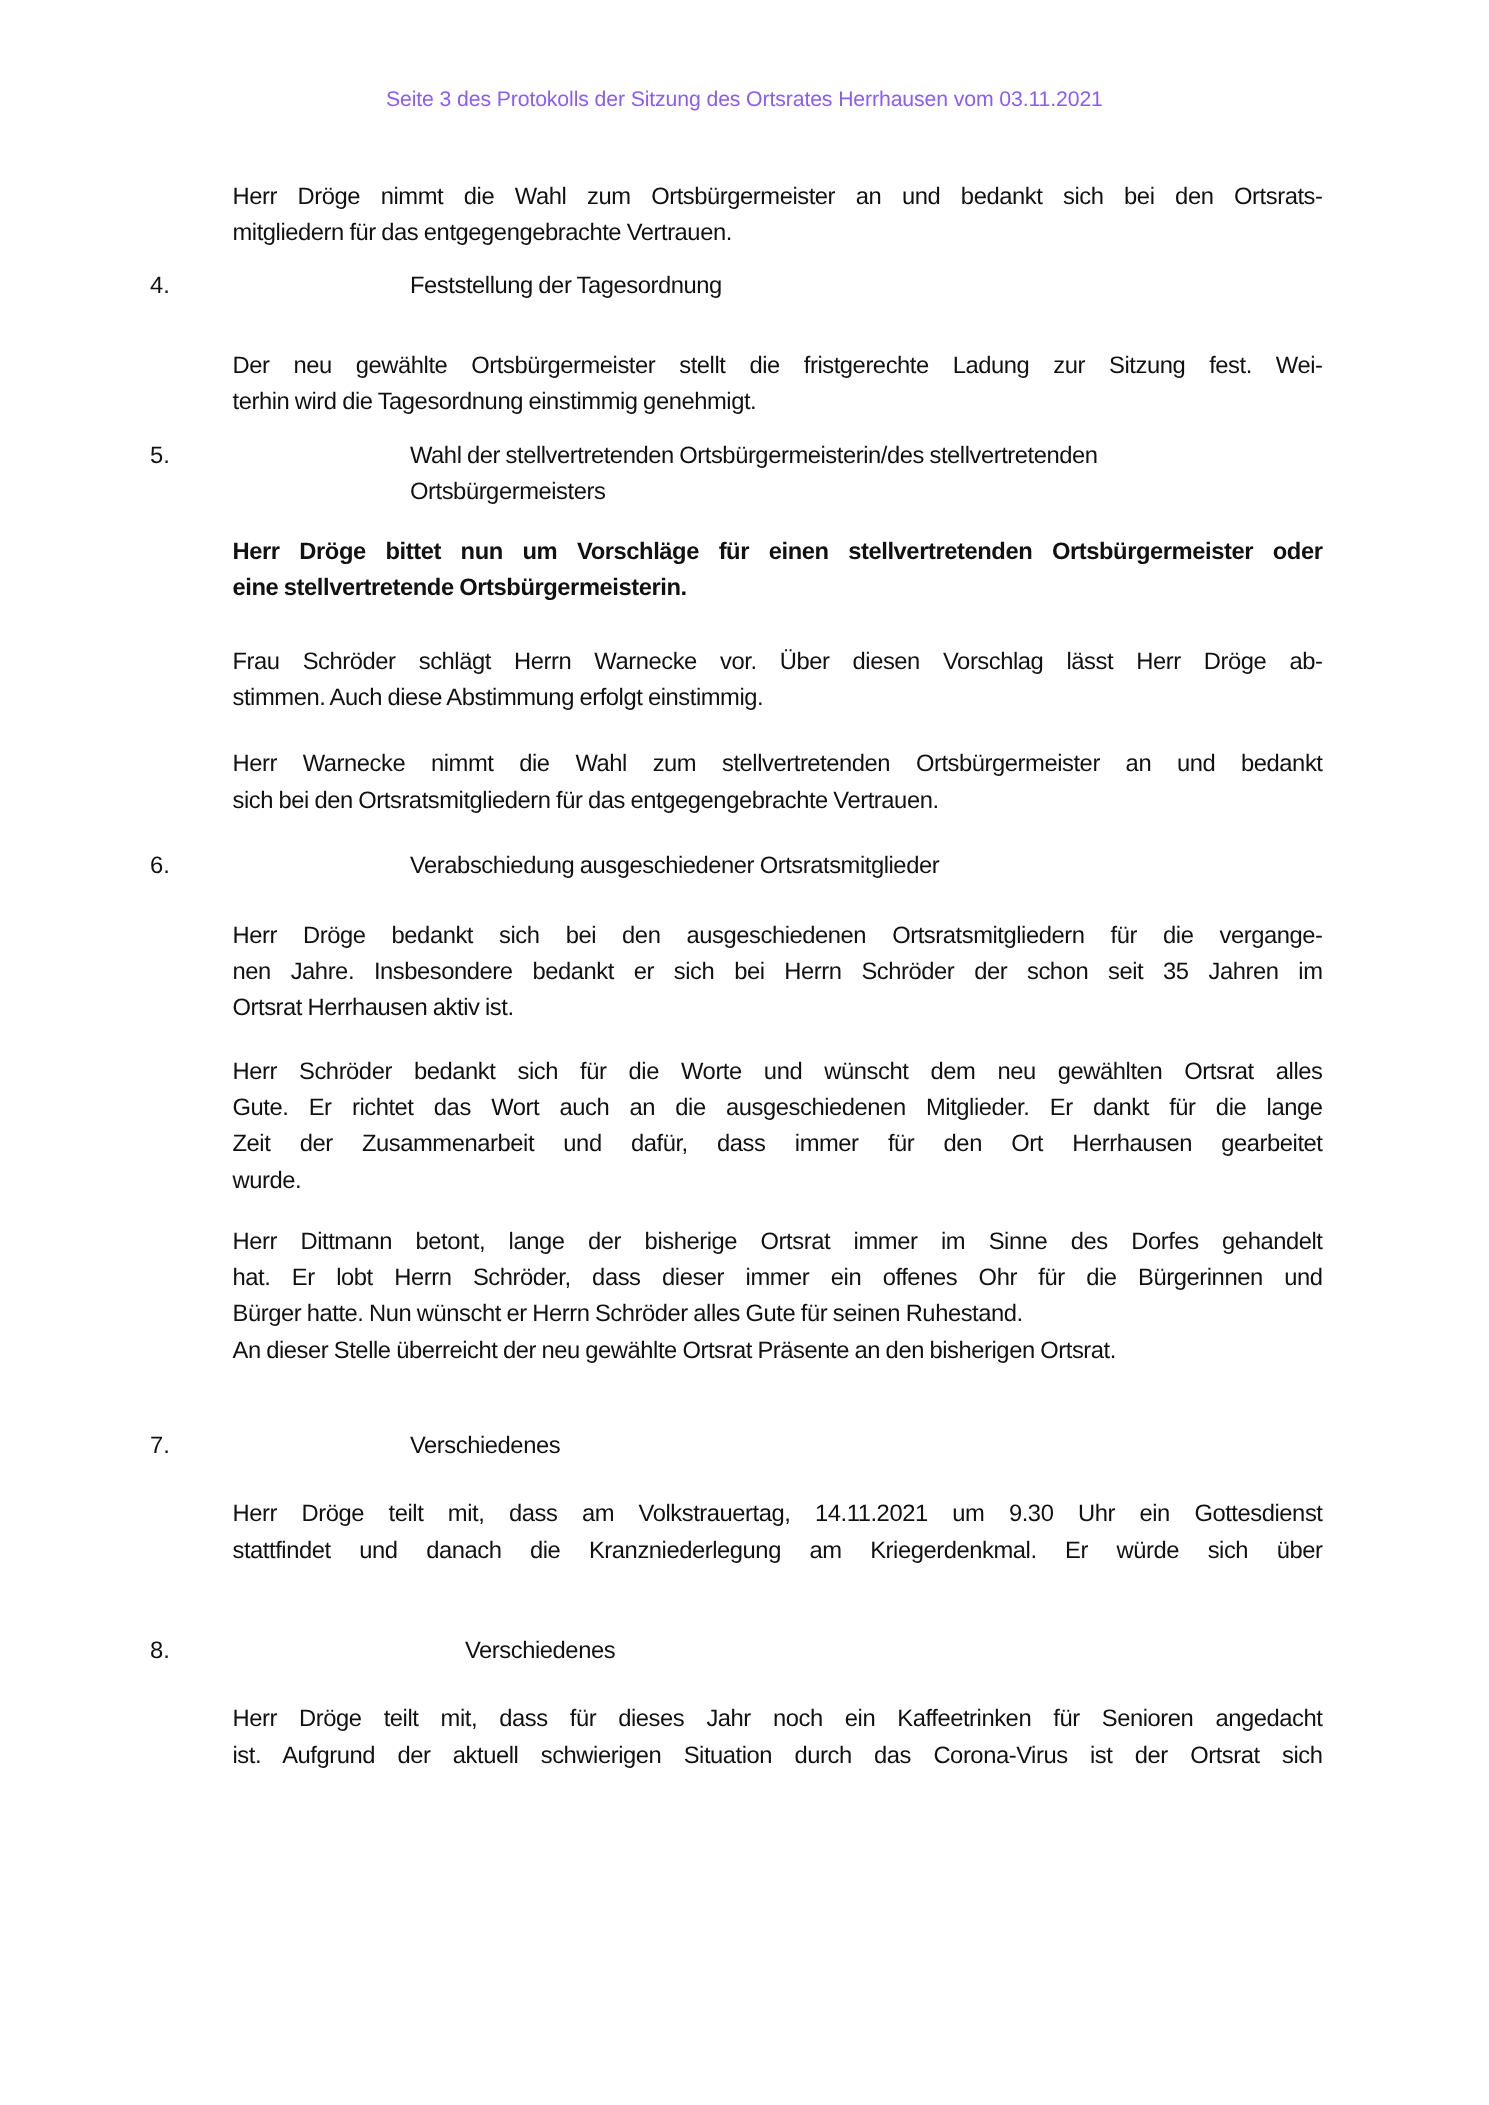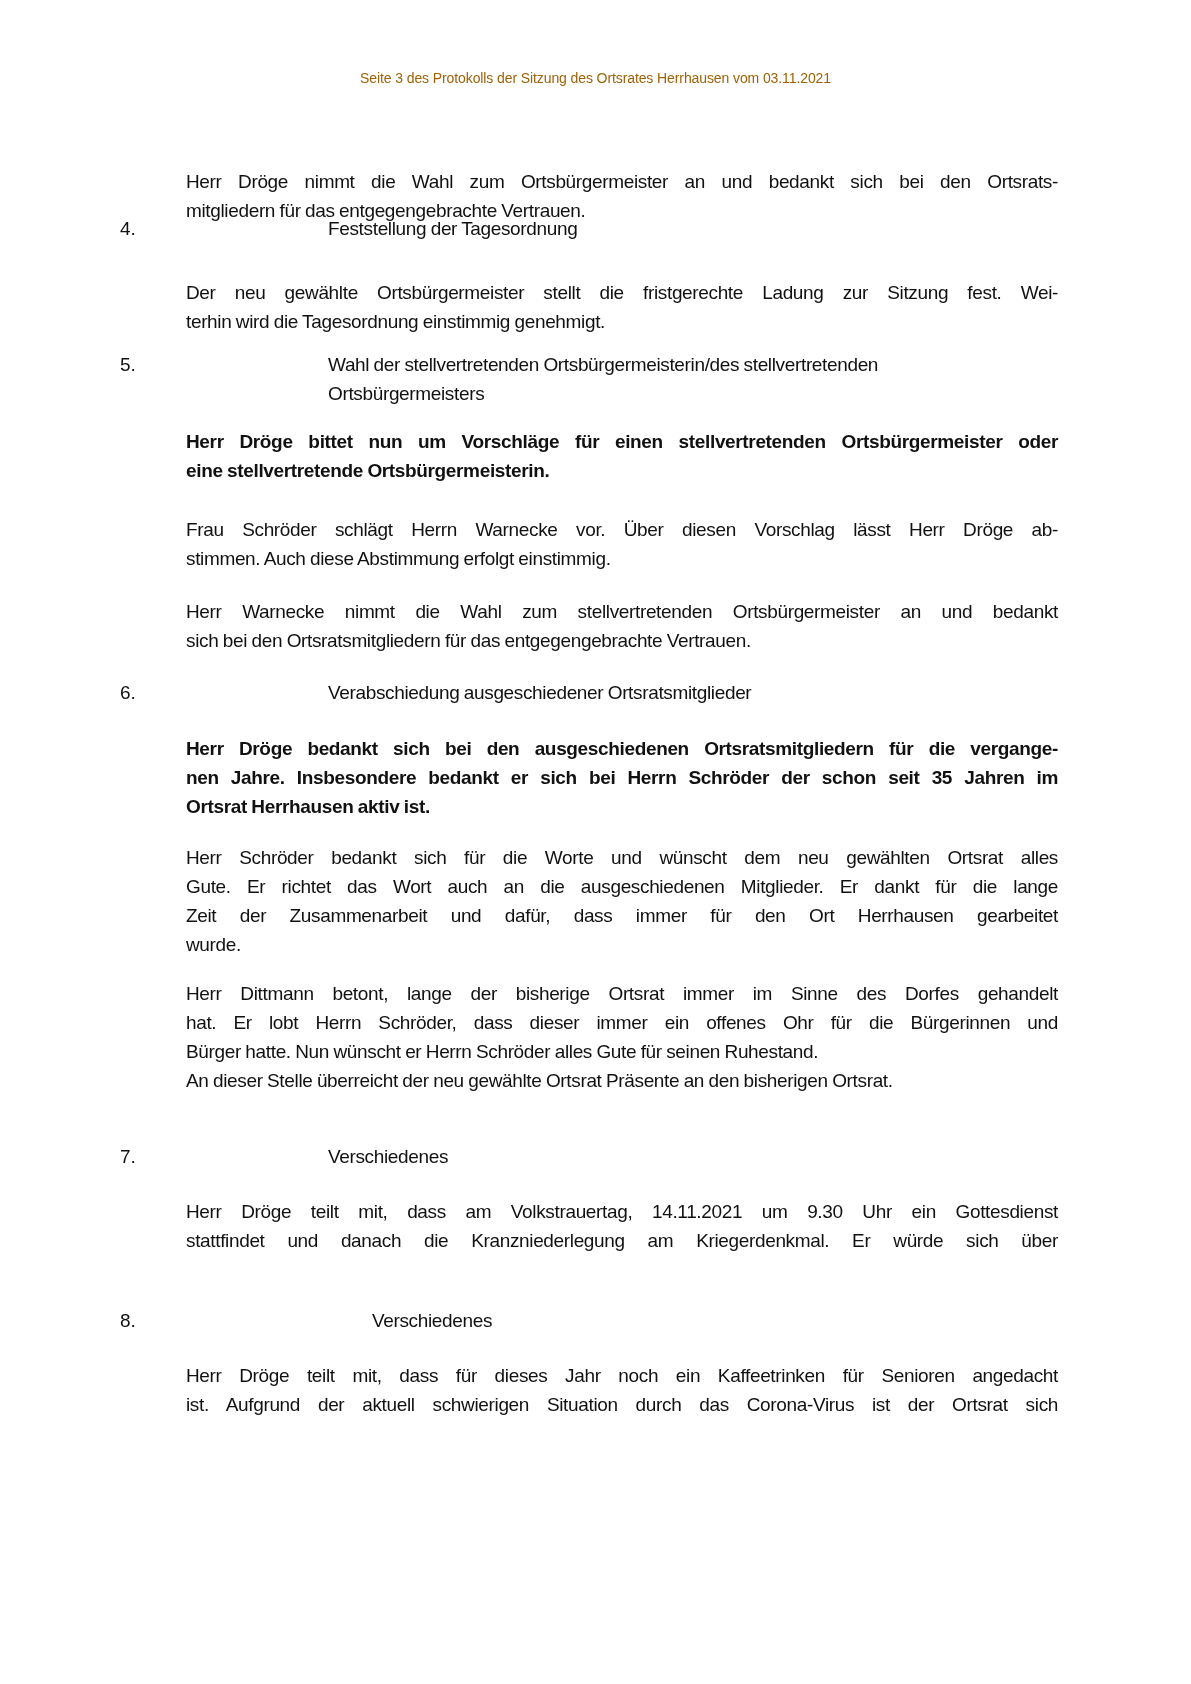--- a/index.html
+++ b/index.html
@@ -14,23 +14,23 @@
       overflow: hidden;
       font-family: "Liberation Sans", sans-serif;
       color: #111111;
     }
     .page-header {
       position: absolute;
       top: 70px;
       left: 0;
       width: 1191px;
       text-align: center;
-      font-size: 14px;
+      font-size: 17px;
       letter-spacing: -0.1px;
-      color: #a16207;
+      color: #8b5cf6;
     }
     .block {
       position: absolute;
       left: 186px;
       width: 872px;
       font-size: 19px;
       line-height: 29px;
       letter-spacing: -0.35px;
       word-spacing: -0.5px;
     }
@@ -62,21 +62,21 @@
       text-decoration-thickness: 1.5px;
       display: block;
       white-space: nowrap;
     }
   </style>
 </head>
 <body>
 
 <div class="page-header">Seite 3 des Protokolls der Sitzung des Ortsrates Herrhausen vom 03.11.2021</div>
 
-<div class="block" style="top:143px;margin-top:24px;">
+<div class="block" style="top:143px;">
   <span class="line justify">Herr Dröge nimmt die Wahl zum Ortsbürgermeister an und bedankt sich bei den Ortsrats-</span>
   <span class="line">mitgliedern für das entgegengebrachte Vertrauen.</span>
 </div>
 
 <div class="section-num" style="top:214px;">4.</div>
 <div class="section-title" style="top:214px;">
   <span>Feststellung der Tagesordnung</span>
 </div>
 <div class="block" style="top:278px;">
   <span class="line justify">Der neu gewählte Ortsbürgermeister stellt die fristgerechte Ladung zur Sitzung fest. Wei-</span>
@@ -98,21 +98,21 @@
 </div>
 <div class="block" style="top:597px;">
   <span class="line justify">Herr Warnecke nimmt die Wahl zum stellvertretenden Ortsbürgermeister an und bedankt</span>
   <span class="line">sich bei den Ortsratsmitgliedern für das entgegengebrachte Vertrauen.</span>
 </div>
 
 <div class="section-num" style="top:678px;">6.</div>
 <div class="section-title" style="top:678px;">
   <span>Verabschiedung ausgeschiedener Ortsratsmitglieder</span>
 </div>
-<div class="block" style="top:734px;font-weight:bold;">
+<div class="block" style="top:734px;">
   <span class="line justify">Herr Dröge bedankt sich bei den ausgeschiedenen Ortsratsmitgliedern für die vergange-</span>
   <span class="line justify">nen Jahre. Insbesondere bedankt er sich bei Herrn Schröder der schon seit 35 Jahren im</span>
   <span class="line">Ortsrat Herrhausen aktiv ist.</span>
 </div>
 <div class="block" style="top:843px;">
   <span class="line justify">Herr Schröder bedankt sich für die Worte und wünscht dem neu gewählten Ortsrat alles</span>
   <span class="line justify">Gute. Er richtet das Wort auch an die ausgeschiedenen Mitglieder. Er dankt für die lange</span>
   <span class="line justify">Zeit der Zusammenarbeit und dafür, dass immer für den Ort Herrhausen gearbeitet</span>
   <span class="line">wurde.</span>
 </div>

